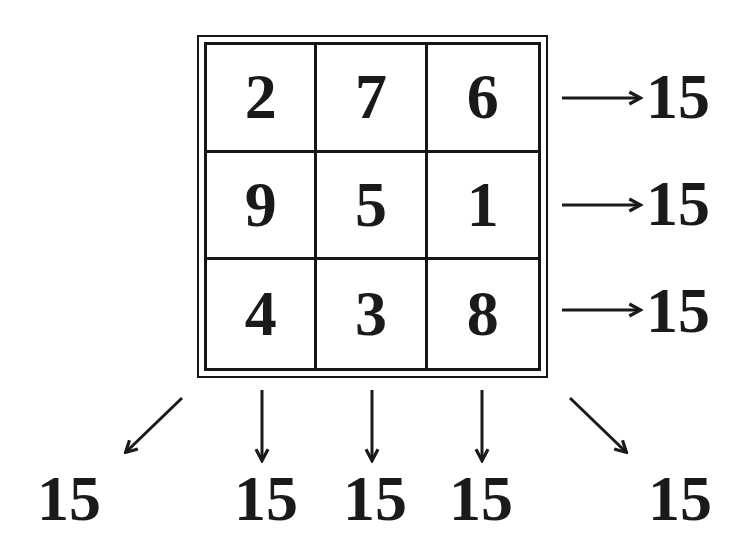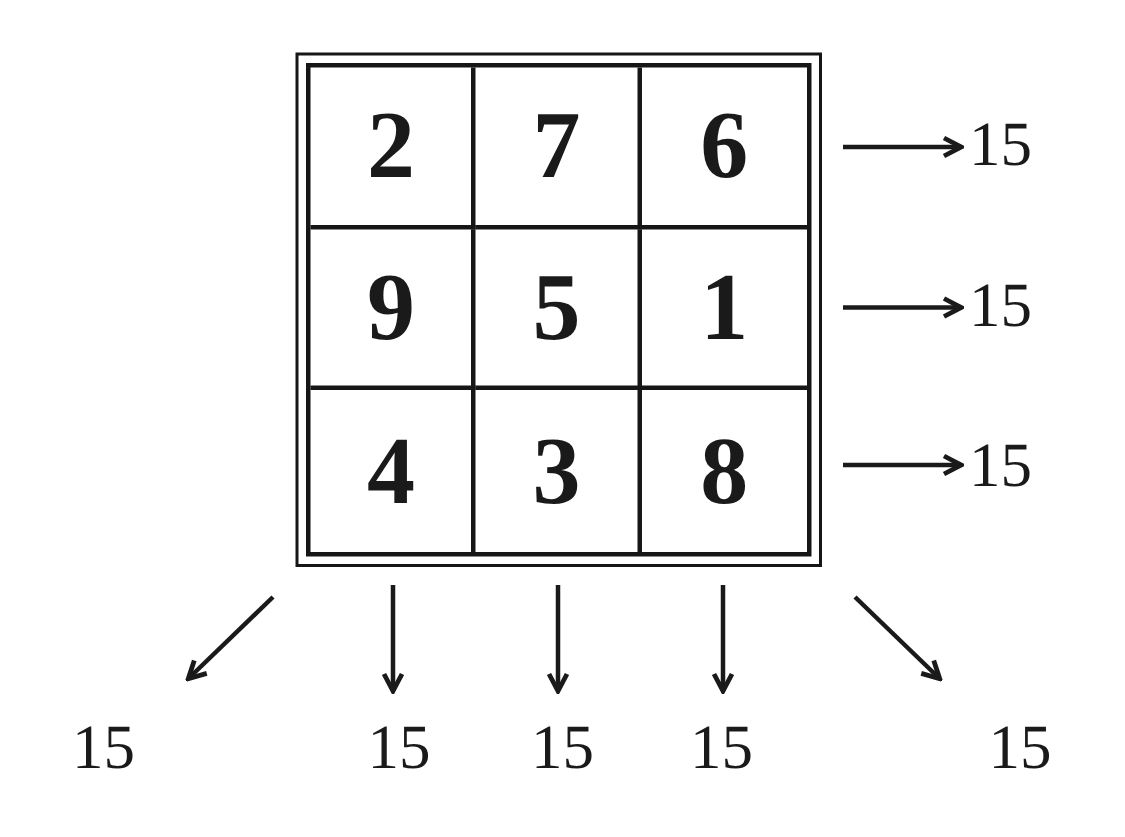--- a/index.html
+++ b/index.html
@@ -50,22 +50,22 @@
     justify-content: center;
     font-size: 64px;
     font-weight: bold;
     border-right: 3px solid #161616;
     border-bottom: 3px solid #161616;
   }
   .cell:nth-child(3n) { border-right: none; }
   .cell:nth-child(n+7) { border-bottom: none; }
   .sum {
     position: absolute;
-    font-size: 42px;
-    font-weight: normal;
+    font-size: 64px;
+    font-weight: bold;
     line-height: 62px;
     white-space: nowrap;
   }
   .row-sum { left: 646px; }
   .row-sum.r1 { top: 66px; }
   .row-sum.r2 { top: 173px; }
   .row-sum.r3 { top: 280px; }
   .bottom-sum {
     top: 468px;
     width: 110px;

